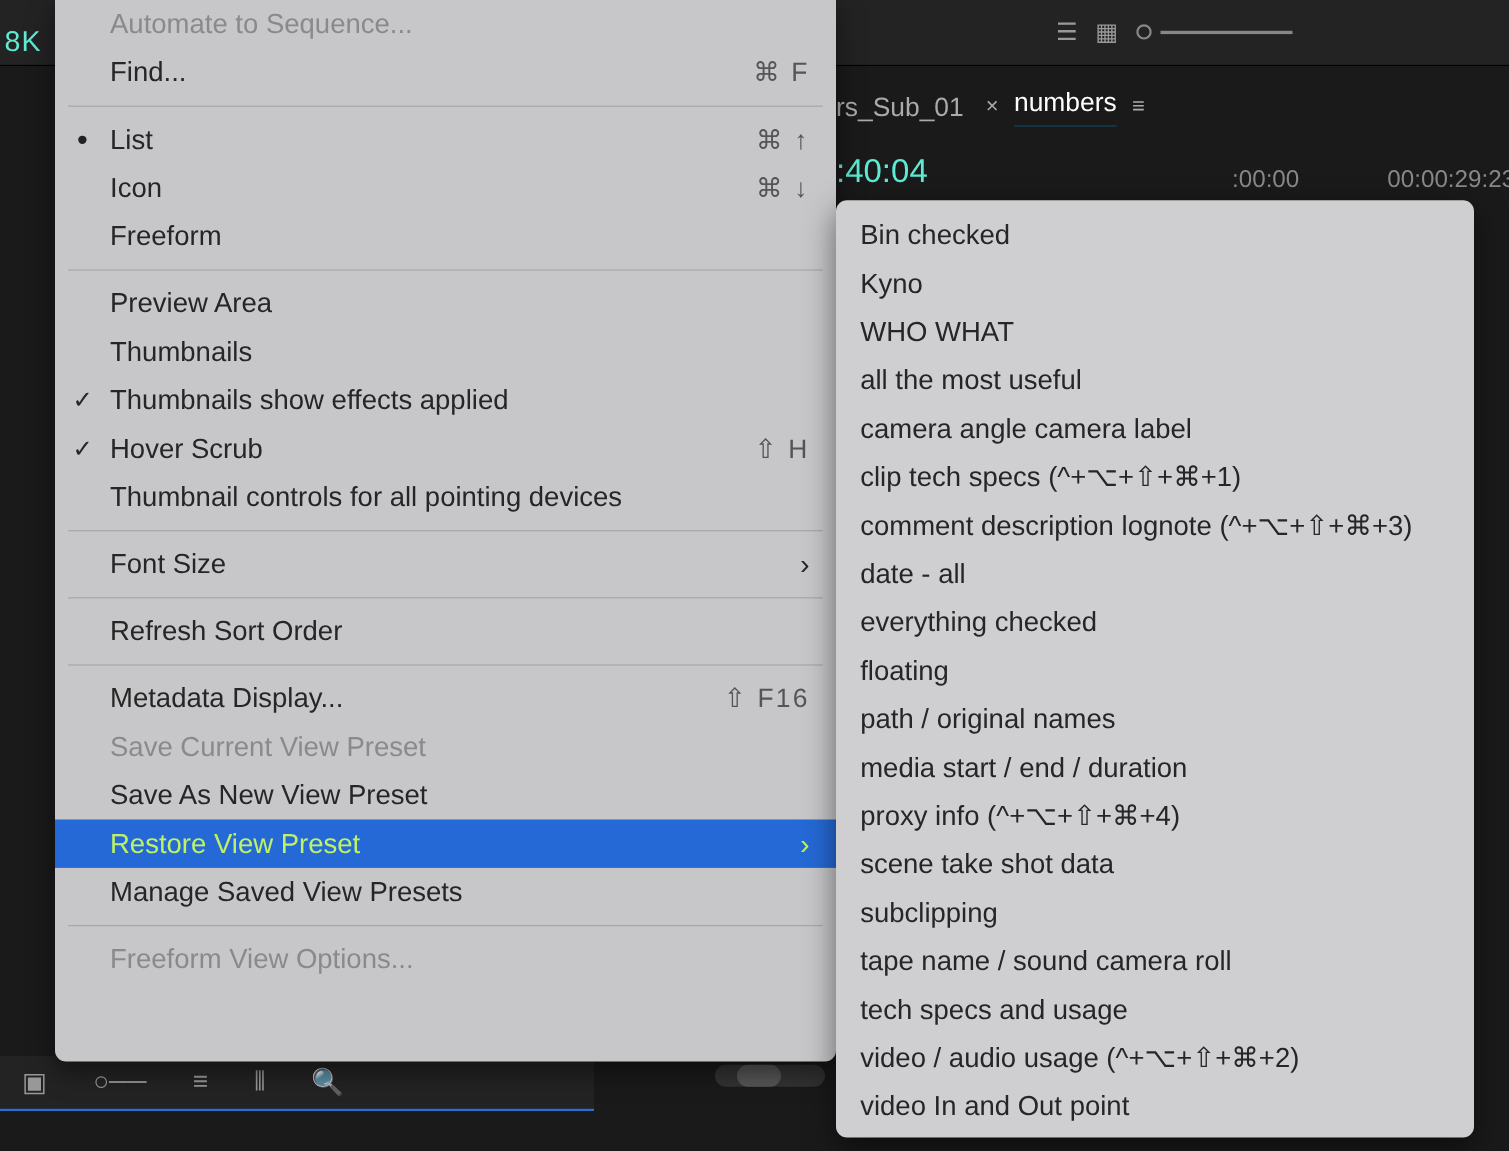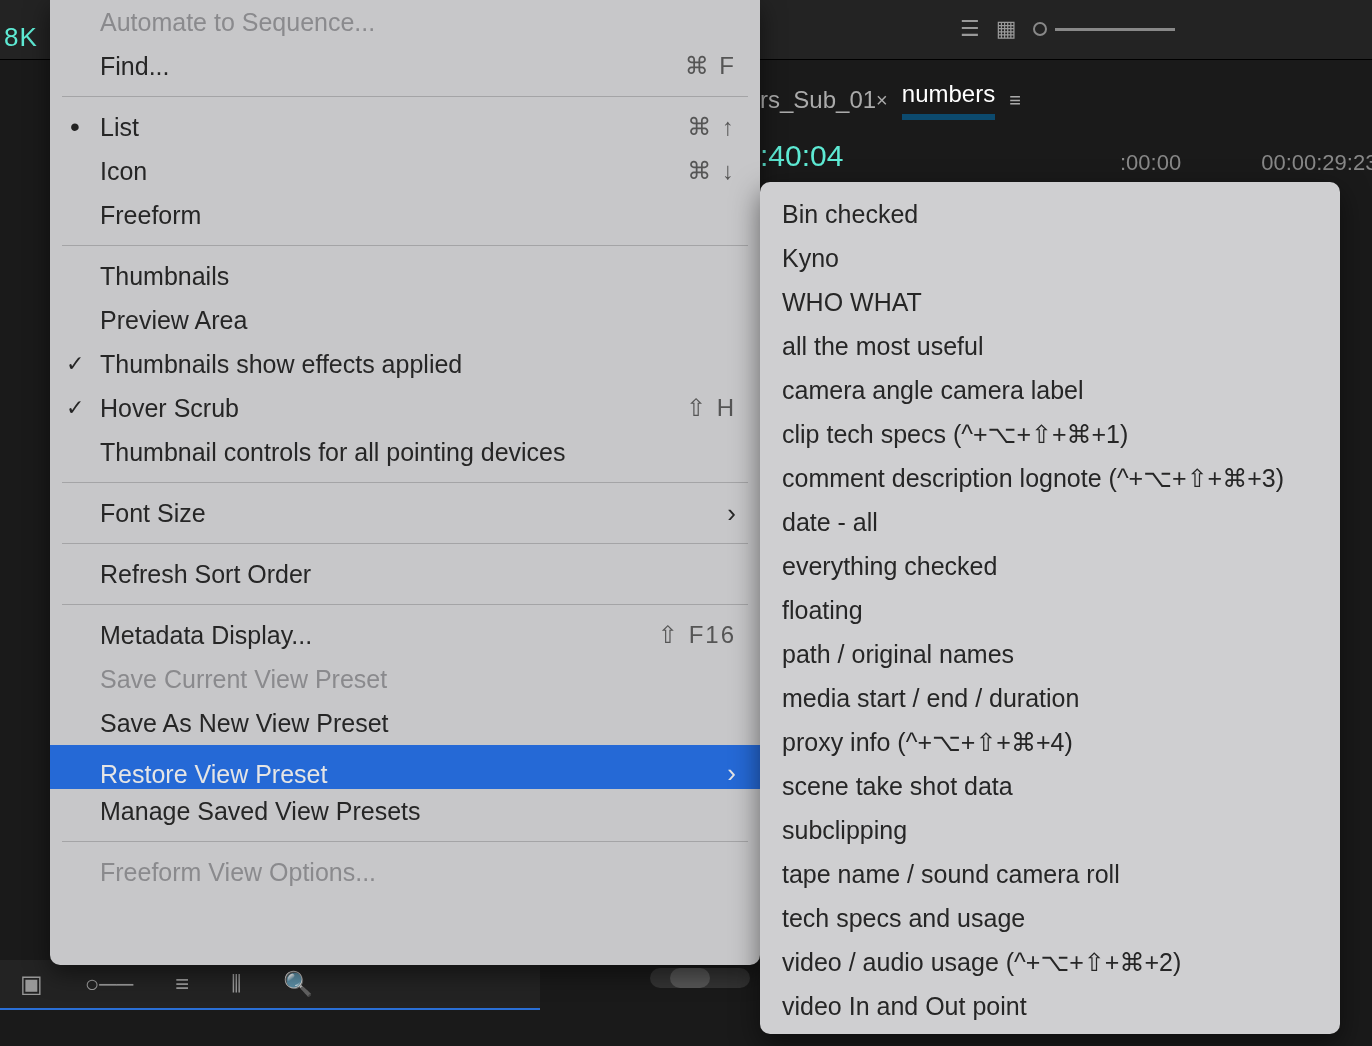--- a/index.html
+++ b/index.html
@@ -8,22 +8,22 @@
 
   
   .bg-toolbar { position: absolute; top: 0; left: 0; right: 0; height: 60px; background: #232323; border-bottom: 1px solid #000; display:flex; align-items:center; }
   .bg-8k { position: absolute; top: 22px; left: 4px; color: #5eead4; font-size: 26px; letter-spacing: 1px; }
   .bg-right-controls { position:absolute; top:16px; left:960px; display:flex; align-items:center; gap:16px; }
   .bg-icon { color:#999; font-size:22px; }
   .bg-slider { display:flex; align-items:center; gap:8px; }
   .bg-slider-dot { width:14px; height:14px; border:2px solid #888; border-radius:50%; }
   .bg-slider-line { width:120px; height:3px; background:#888; }
 
-  .tabs-row { position:absolute; top:80px; left:760px; display:flex; align-items:center; color:#aaa; font-size:24px; }
-  .tab-active { color:#fff; border-bottom:6px solid #0c4a6e; padding-bottom:6px; }
+  .tabs-row { position:absolute; top:80px; left:760px; display:flex; align-items:center; gap:20px; color:#aaa; font-size:24px; }
+  .tab-active { color:#fff; border-bottom:1px solid #0c4a6e; padding-bottom:6px; }
   .tab-close { color:#aaa; font-size:20px; margin-right:6px;}
   .tab-menu { color:#aaa; margin-left:6px; font-size:20px;}
 
   .timecode { position:absolute; top:139px; left:760px; color:#5eead4; font-size:30px; font-weight:500; }
   .ruler { position:absolute; top:150px; left:1120px; display:flex; gap:80px; color:#888; font-size:22px; }
 
   .bottom-bar { position:absolute; top:960px; left:0; height:50px; width:540px; background:#232323; display:flex; align-items:center; gap:42px; padding-left:20px; border-bottom:2px solid #2a6fd6;}
   .bottom-icon { color:#999; font-size:24px; }
   .bottom-scroll { position:absolute; top:968px; left:650px; width:100px; height:20px; background:#333; border-radius:10px;}
   .bottom-scroll2 { position:absolute; top:968px; left:670px; width:40px; height:20px; background:#555; border-radius:10px;}
@@ -31,21 +31,21 @@
   
   .menu1 {
     position: absolute; top: 0; left: 50px; width: 710px; height: 965px;
     background: #c7c7c9; border-radius: 0 0 10px 10px; box-shadow: 0 8px 24px rgba(0,0,0,0.5);
   }
   .menu1-item {
     display: flex; align-items: center; height: 44px; padding: 0 24px 0 50px;
     font-size: 25px; color: #262626; position: relative; cursor:default;
   }
   .menu1-item.disabled { color: #8a8a8d; }
-  .menu1-item.highlighted { background: #2569d6; color: #e5e5e5; align-items: flex-end; }
+  .menu1-item.highlighted { background: #2569d6; color: #bef264; }
   .menu1-item .check { position: absolute; left: 16px; font-size:22px; color:#262626; }
   .menu1-item .bullet { position:absolute; left:20px; font-size:28px; color:#222; line-height:0; }
   .menu1-item .shortcut { margin-left: auto; color: #555; font-size: 24px; letter-spacing: 2px;}
   .menu1-item .chevron { margin-left:auto; font-size:26px; }
   .menu1-sep { height: 1px; background: #a4a4a6; margin: 8px 12px; }
 
   
   .menu2 {
     position: absolute; top: 182px; left: 760px; width: 580px; height: 852px;
     background: #cfcfd1; border-radius: 10px; box-shadow: 0 10px 28px rgba(0,0,0,0.5);
@@ -111,24 +111,24 @@
   </div>
   <div class="menu1-item">
     <span>Icon</span>
     <span class="shortcut">⌘ ↓</span>
   </div>
   <div class="menu1-item">
     <span>Freeform</span>
   </div>
   <div class="menu1-sep"></div>
   <div class="menu1-item">
+    <span>Preview Area</span>
+  </div>
+  <div class="menu1-item">
     <span>Thumbnails</span>
-  </div>
-  <div class="menu1-item">
-    <span>Preview Area</span>
   </div>
   <div class="menu1-item">
     <span class="check">✓</span>
     <span>Thumbnails show effects applied</span>
   </div>
   <div class="menu1-item">
     <span class="check">✓</span>
     <span>Hover Scrub</span>
     <span class="shortcut">⇧ H</span>
   </div>

